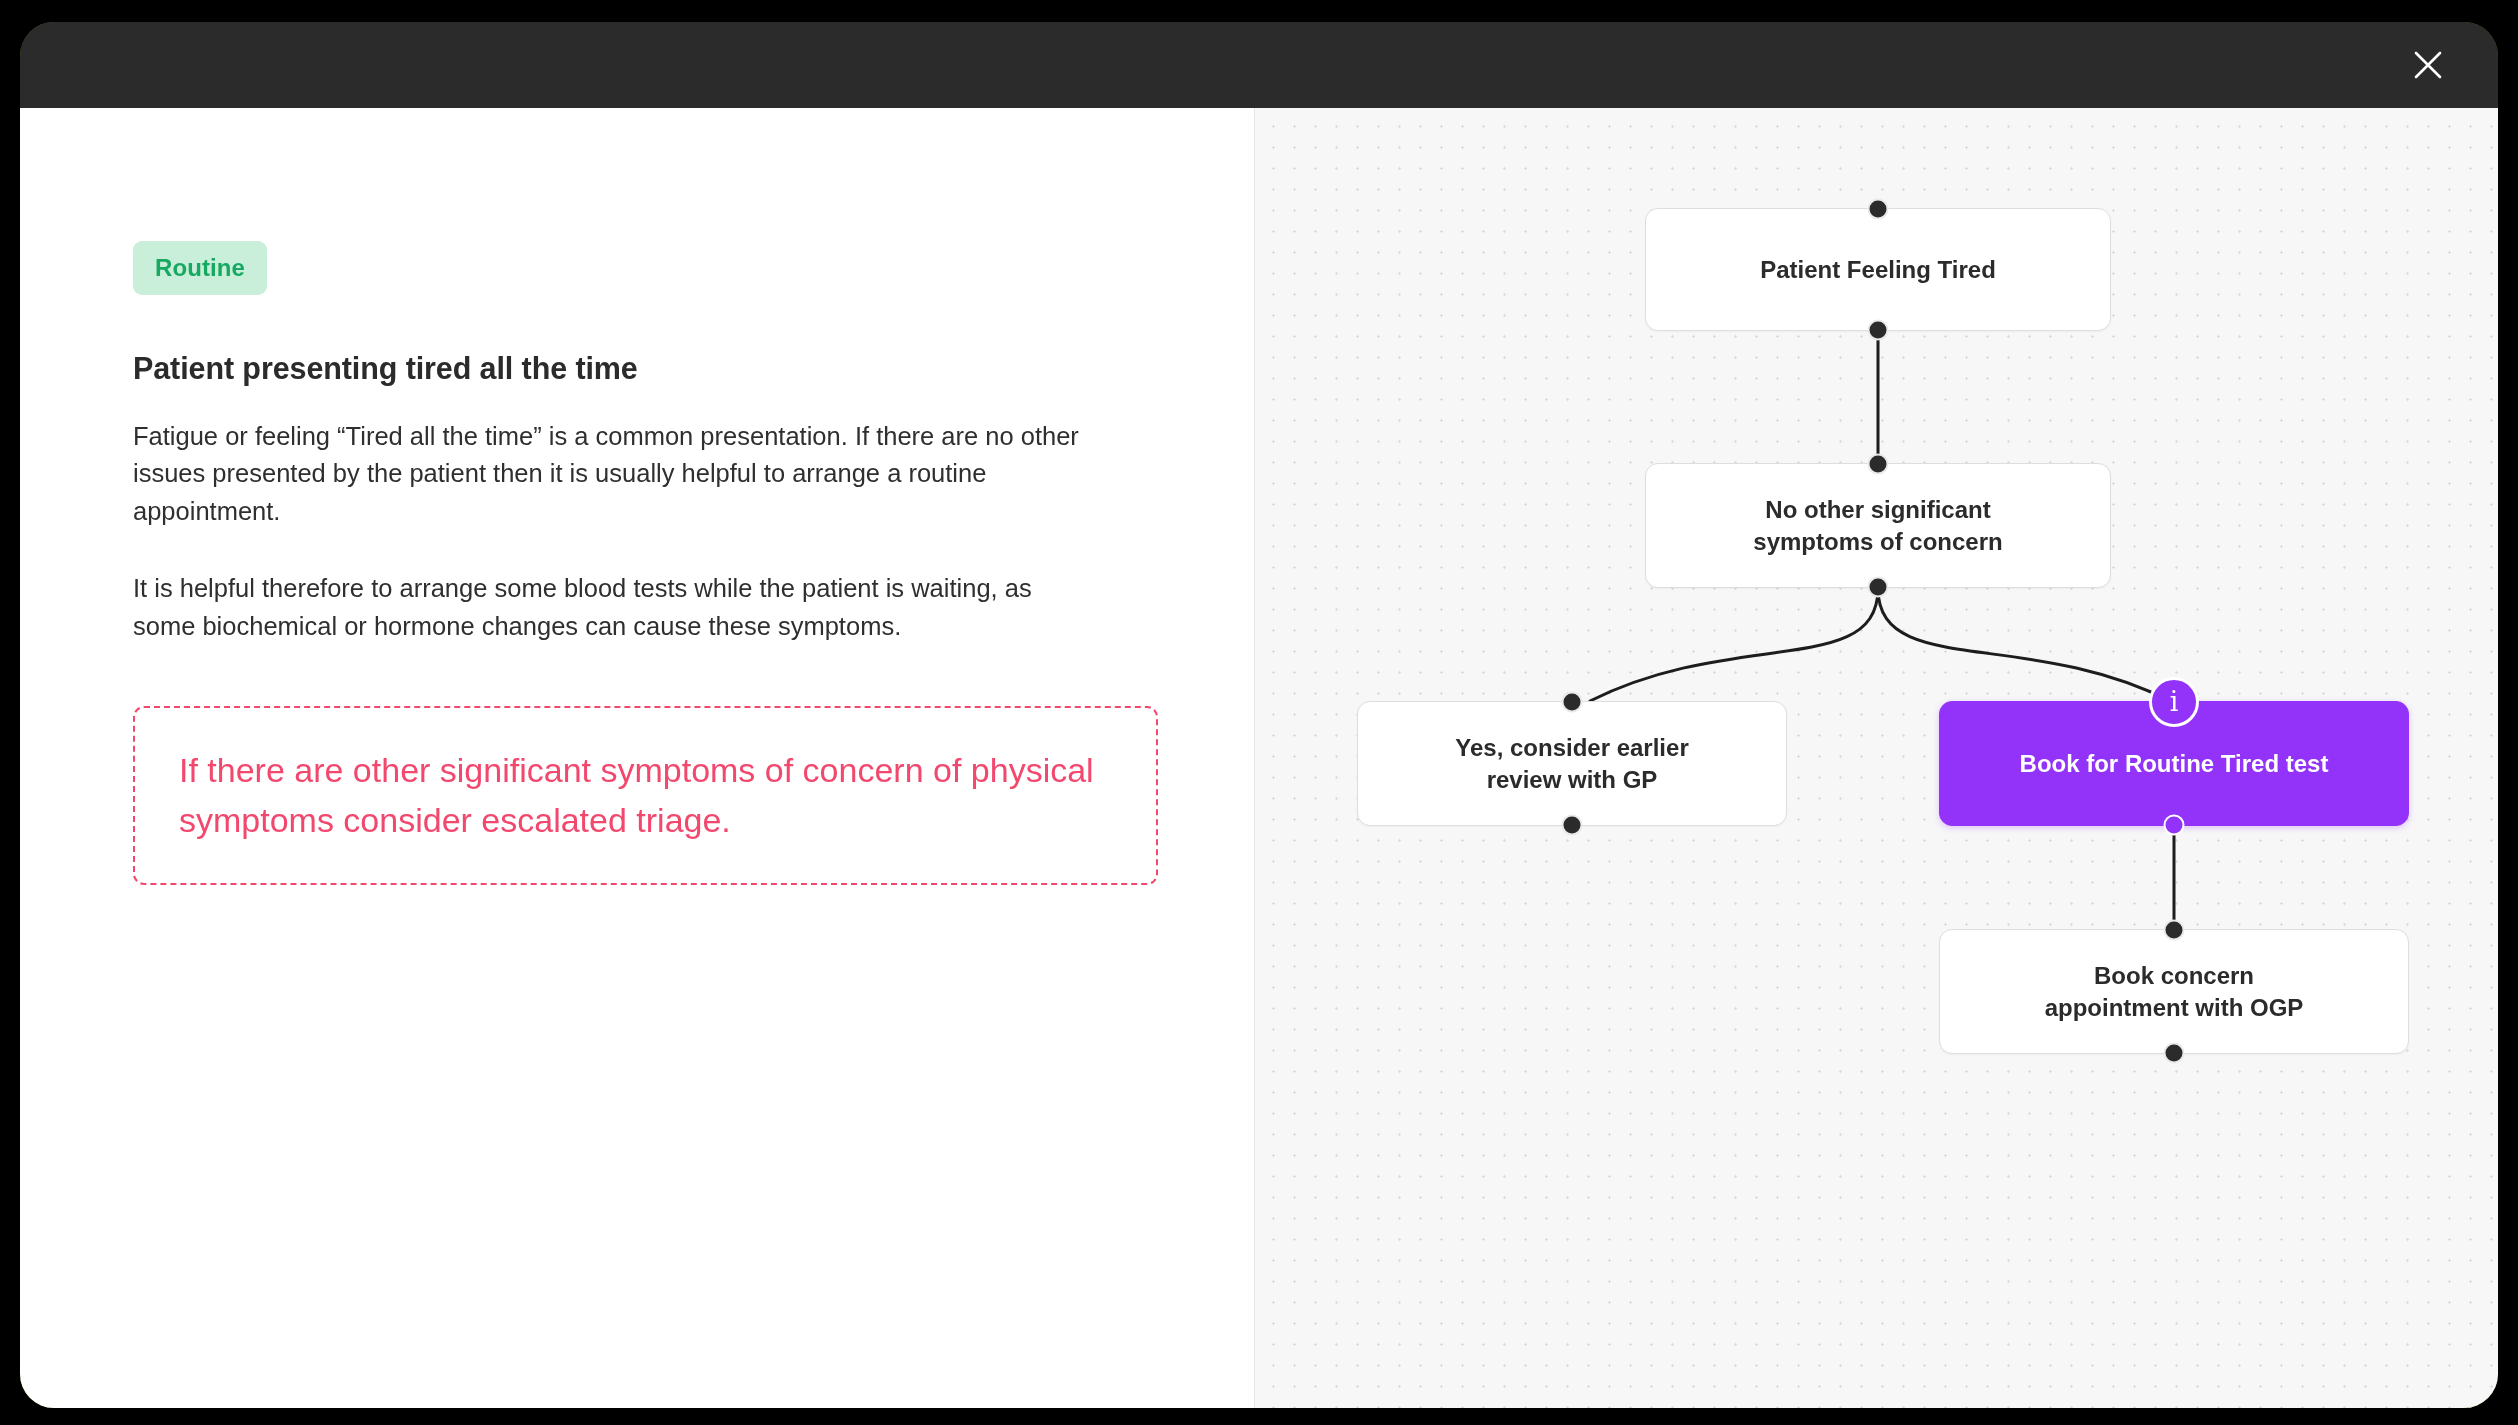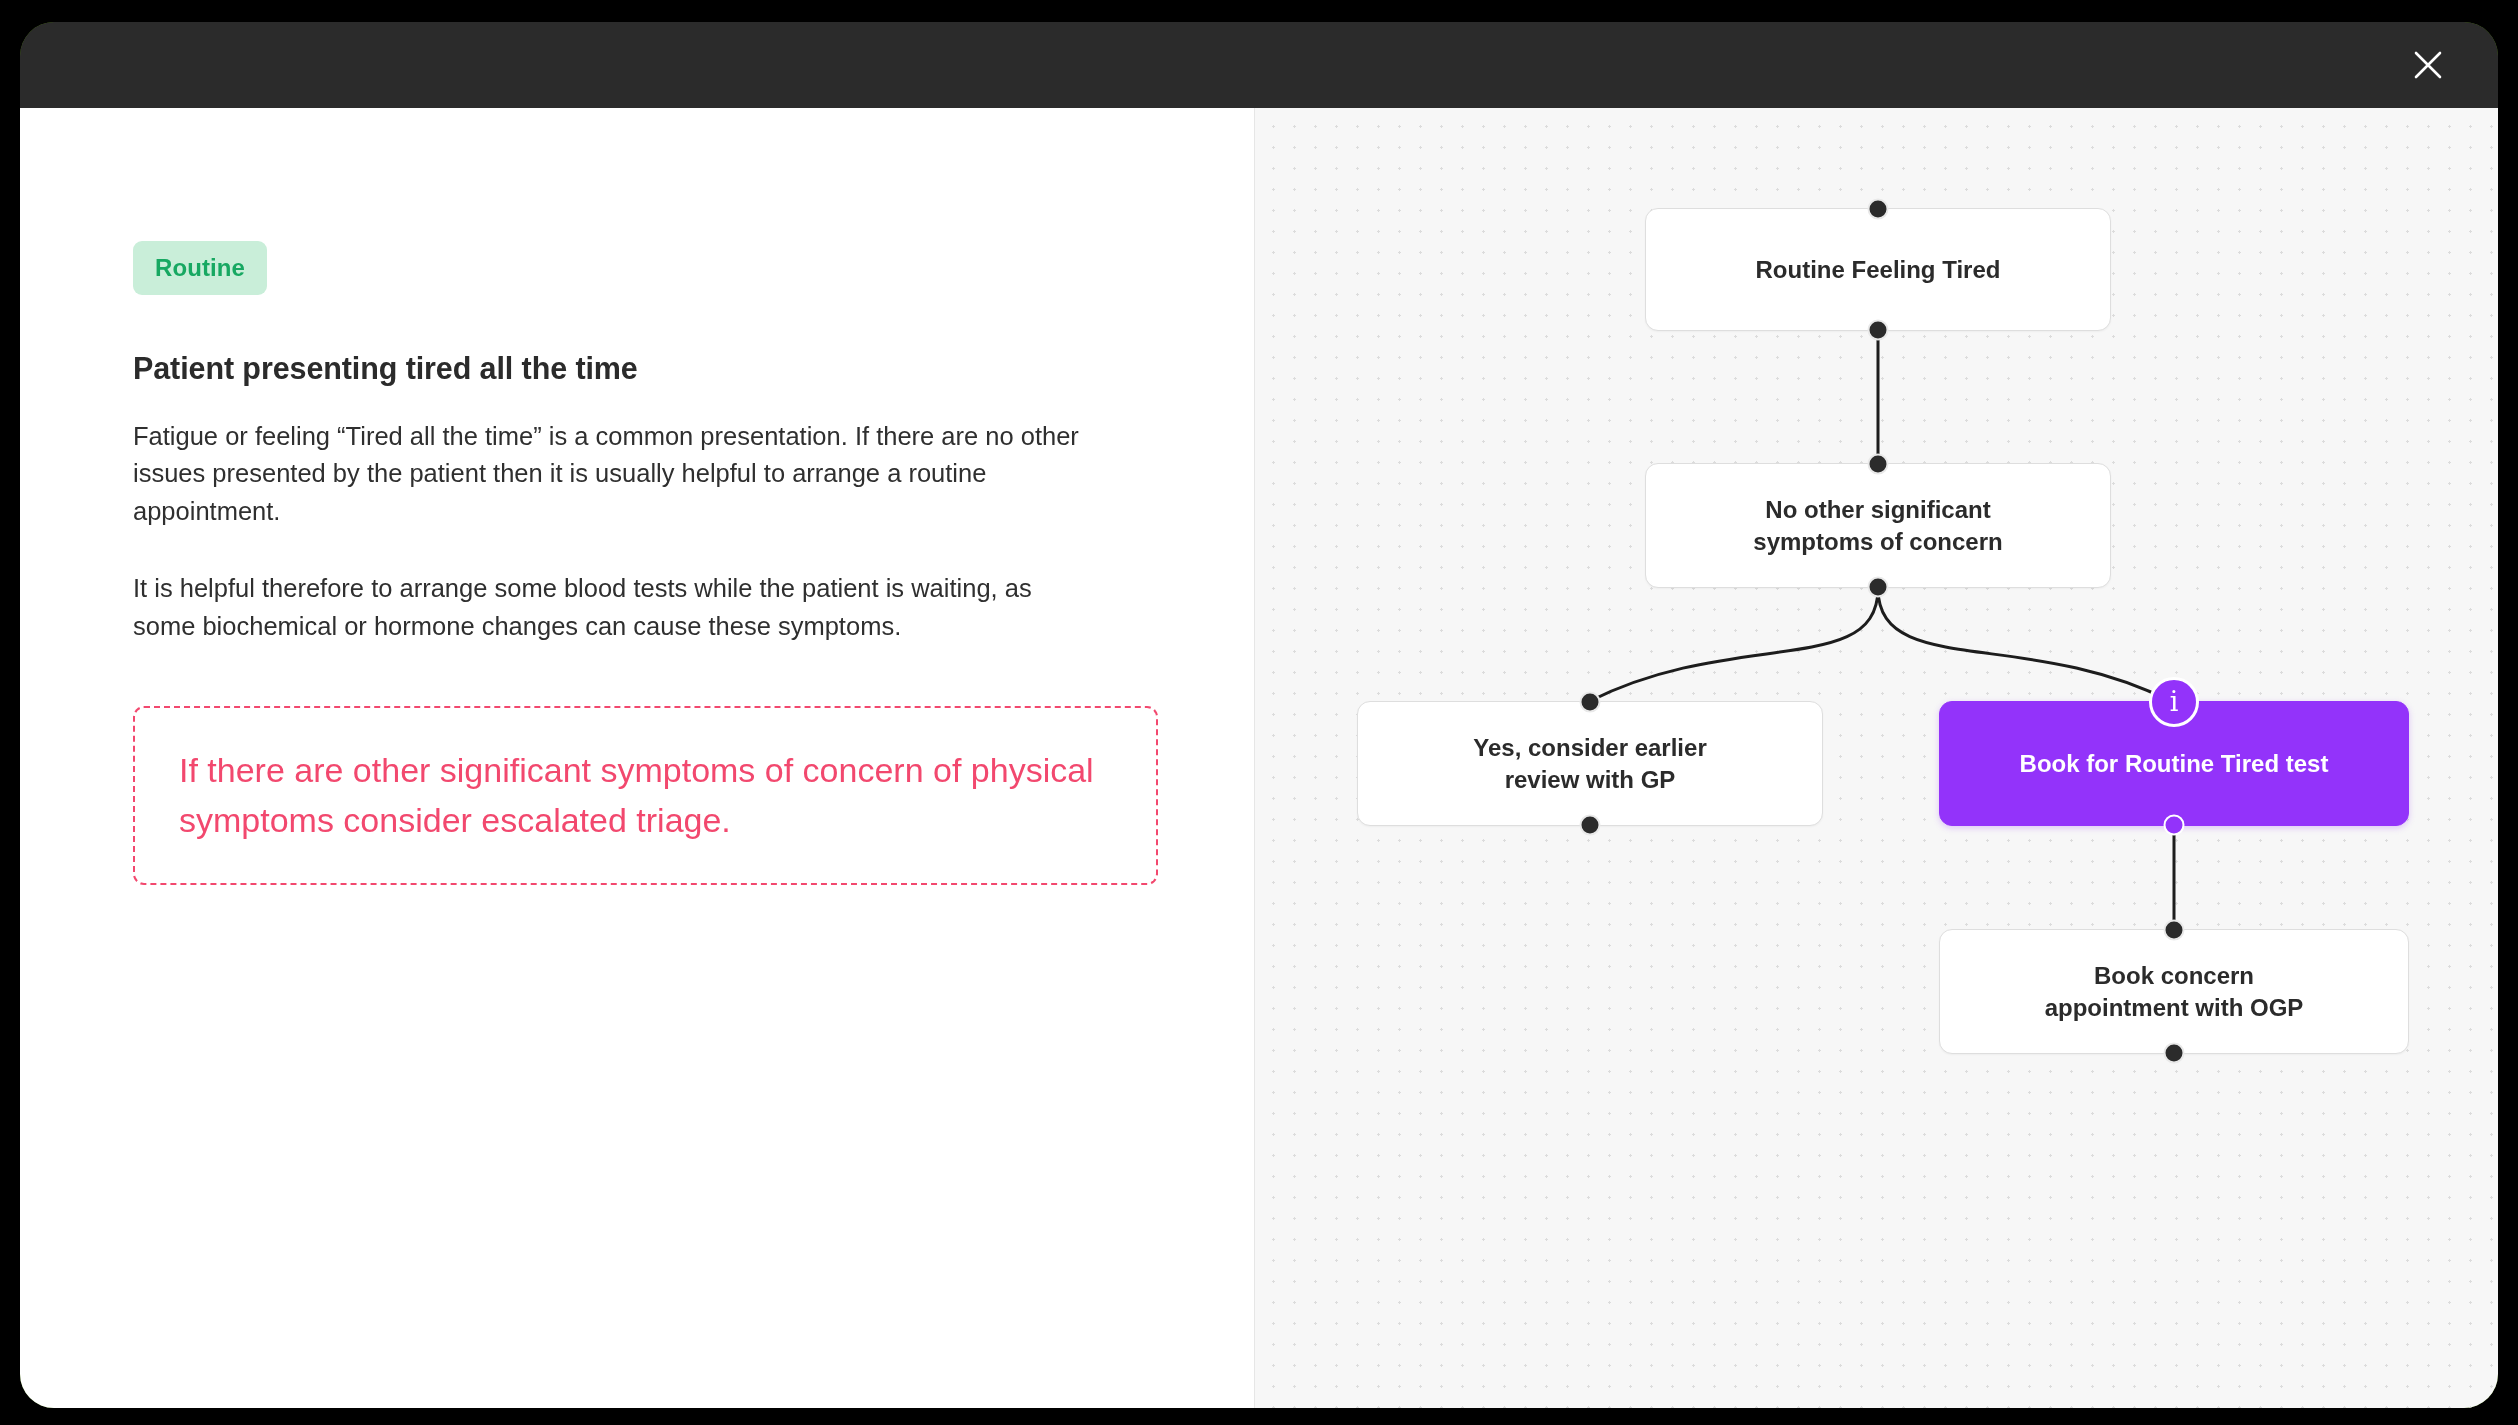--- a/index.html
+++ b/index.html
@@ -226,31 +226,31 @@
 
     <div id="canvas-panel">
       <svg id="edge-layer" viewBox="0 0 1243 1300" preserveAspectRatio="xMidYMin meet">
           <path d="M 623 223 L 623 355" stroke="#1d1d1d" stroke-width="3" fill="none" stroke-linecap="round"></path>
           <path d="M 623 480 C 623 570 480 520 335 593" stroke="#1d1d1d" stroke-width="3" fill="none" stroke-linecap="round"></path>
           <path d="M 623 480 C 623 570 770 520 915 593" stroke="#1d1d1d" stroke-width="3" fill="none" stroke-linecap="round"></path>
           <path d="M 919 718 L 919 821" stroke="#1d1d1d" stroke-width="3" fill="none" stroke-linecap="round"></path>
         </svg>
 
     <div class="node" style="left: 390px; top: 100px; width: 466px; height: 123px;">
-          <span class="node-label">Routine Feeling Tired</span>
+          <span class="node-label">Patient Feeling Tired</span>
           <div class="port top"></div>
           <div class="port bottom"></div>
         </div>
         <div class="node" style="left: 390px; top: 355px; width: 466px; height: 125px;">
           <span class="node-label">No other significant
 symptoms of concern</span>
           <div class="port top"></div>
           <div class="port bottom"></div>
         </div>
-        <div class="node" style="left: 102px; top: 593px; width: 466px; height: 125px;">
+        <div class="node" style="left: 102px; top: 593px; width: 430px; height: 125px;">
           <span class="node-label">Yes, consider earlier
 review with GP</span>
           <div class="port top"></div>
           <div class="port bottom"></div>
         </div>
         <div class="node accent" style="left: 684px; top: 593px; width: 470px; height: 125px;">
           <span class="node-label">Book for Routine Tired test</span>
           <div class="port top"></div>
           <div class="port bottom accent-port"></div>
           <div class="info-badge">i</div>

